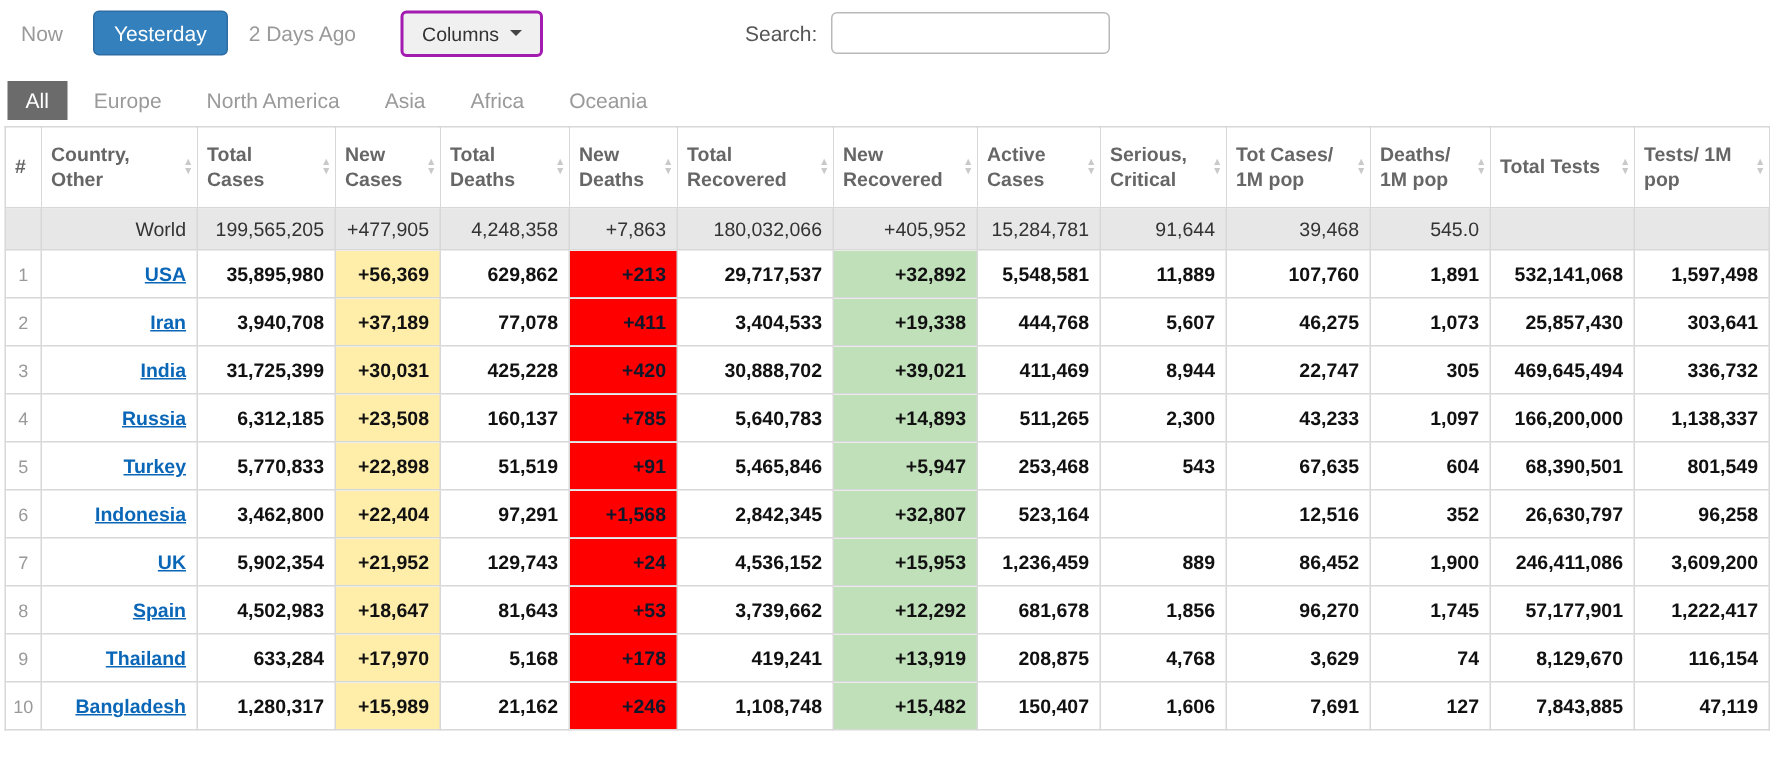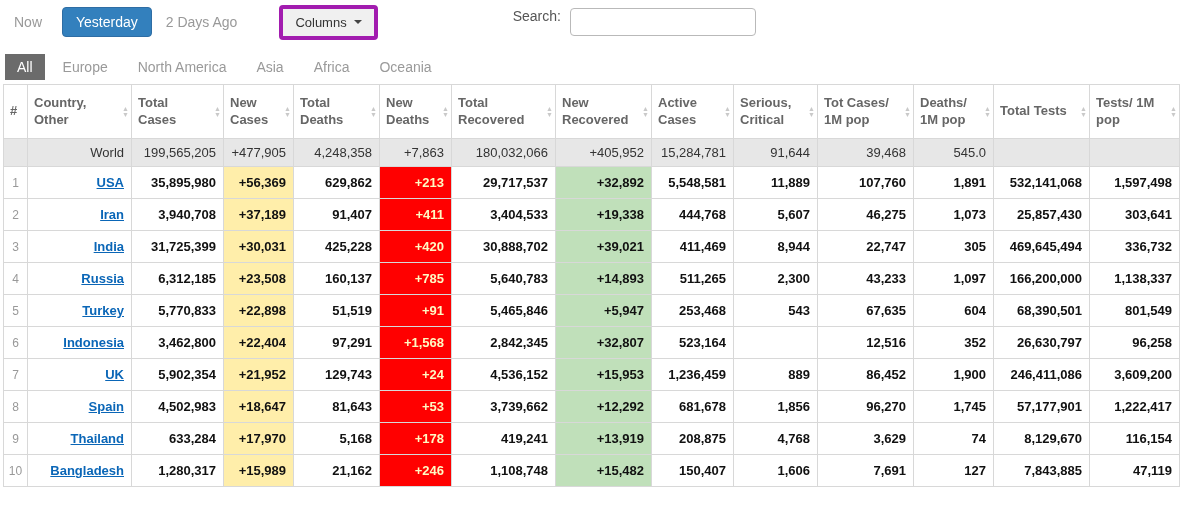--- a/index.html
+++ b/index.html
@@ -16,27 +16,27 @@
   .time-link { font-size: 14px; color: #999; text-decoration: none; cursor: pointer; white-space: nowrap; }
   .now-link { margin-left: 14px; }
   .btn-yesterday {
     margin-left: 20px;
     background: var(--accent, #3380bd);
     color: #fff; border: 1px solid #2e6da4; border-radius: 4px;
     padding: 6px 13px; font-size: 14px; font-family: inherit; cursor: pointer;
   }
   .twodays-link { margin-left: 14px; }
   .btn-columns {
-    margin-left: 42px;
-    background: #f0f0f0; color: #333; border: 4px solid #a21caf; border-radius: 4px;
+    margin-left: 30px;
+    background: #f0f0f0; color: #333; border: 2px solid #a21caf; border-radius: 4px;
     padding: 6px 12px; font-size: 13px; font-family: inherit; cursor: pointer;
     display: inline-flex; align-items: center; gap: 7px;
   }
   .caret { width: 0; height: 0; border-left: 4px solid transparent; border-right: 4px solid transparent; border-top: 4px solid #444; }
-  .search-wrap { margin-left: 135px; display: flex; align-items: flex-start; }
+  .search-wrap { margin-left: 135px; display: flex; align-items: center; }
   .search-wrap label { font-size: 14px; color: #555; margin-right: 9px; }
   .search-wrap input {
     width: 186px; height: 28px; border: 1px solid #b9b9b9; border-radius: 4px;
     padding: 0 8px; font-size: 13px; font-family: inherit; outline: none;
   }
 
   
   .tabs { display: flex; align-items: flex-start; margin-top: 12px; padding-left: 5px; }
   .tab { font-size: 14px; color: #9a9a9a; padding: 5px 12px; margin-right: 6px; cursor: pointer; white-space: nowrap; }
   .tab.active { background: var(--tab-active, #6b6b6b); color: #fff; }
@@ -57,21 +57,21 @@
   .sort-icon span { display: block; }
   tbody td {
     font-size: 13px; font-weight: bold; color: #111;
     text-align: right; padding: 8px 7px; white-space: nowrap;
   }
   td.row-num { text-align: center; color: #999; font-weight: normal; font-size: 12px; padding: 8px 2px; }
   td.country { text-align: right; }
   td.country a { color: var(--link, #0a66b7); text-decoration: underline; font-weight: bold; cursor: pointer; }
   tr.world td { background: var(--world-bg, #e7e7e7); font-weight: normal; color: #333; padding: 6px 7px; }
   td.nc { background: var(--nc, #ffeeaa); }
-  td.nd { background: var(--nd, #ff0000); color: #fef9c3; }
+  td.nd { background: var(--nd, #ff0000); color: #0f172a; }
   td.nr { background: var(--nr, #c0e0ba); }
 </style>
 </head>
 <body>
 
 <div class="topbar">
   <a class="time-link now-link">Now</a>
   <button class="btn-yesterday">Yesterday</button>
   <a class="time-link twodays-link">2 Days Ago</a>
   <button class="btn-columns">
@@ -198,21 +198,21 @@
         <td>107,760</td>
         <td>1,891</td>
         <td>532,141,068</td>
         <td>1,597,498</td>
       </tr>
       <tr>
         <td class="row-num">2</td>
         <td class="country"><a>Iran</a></td>
         <td>3,940,708</td>
         <td class="nc">+37,189</td>
-        <td>91,407</td>
+        <td>77,078</td>
         <td class="nd">+411</td>
         <td>3,404,533</td>
         <td class="nr">+19,338</td>
         <td>444,768</td>
         <td>5,607</td>
         <td>46,275</td>
         <td>1,073</td>
         <td>25,857,430</td>
         <td>303,641</td>
       </tr>

